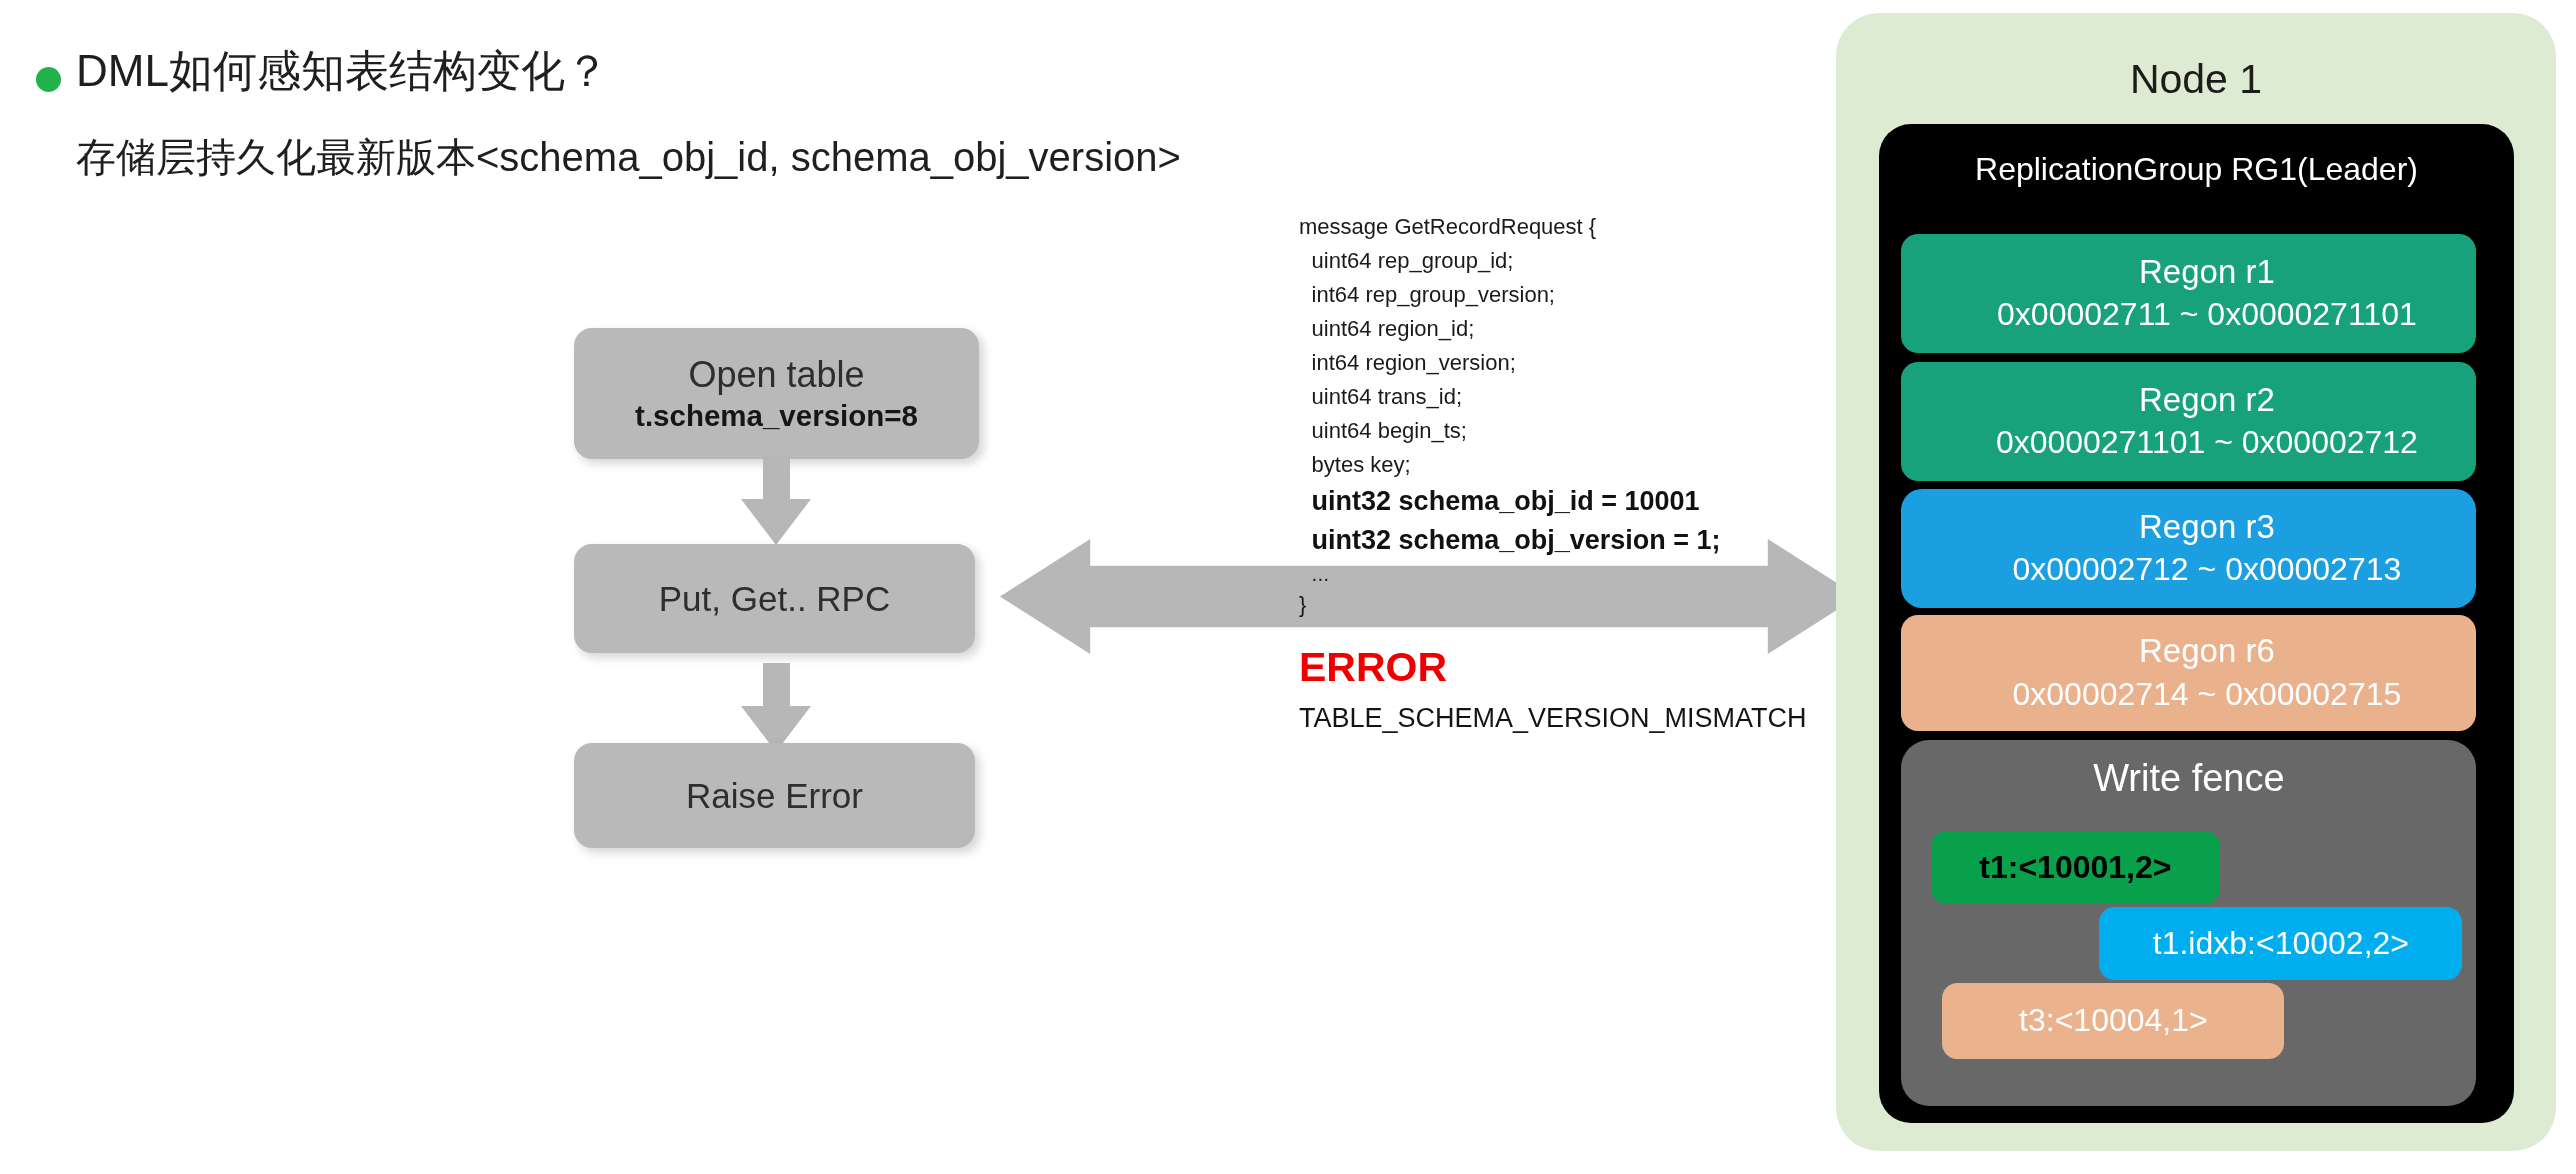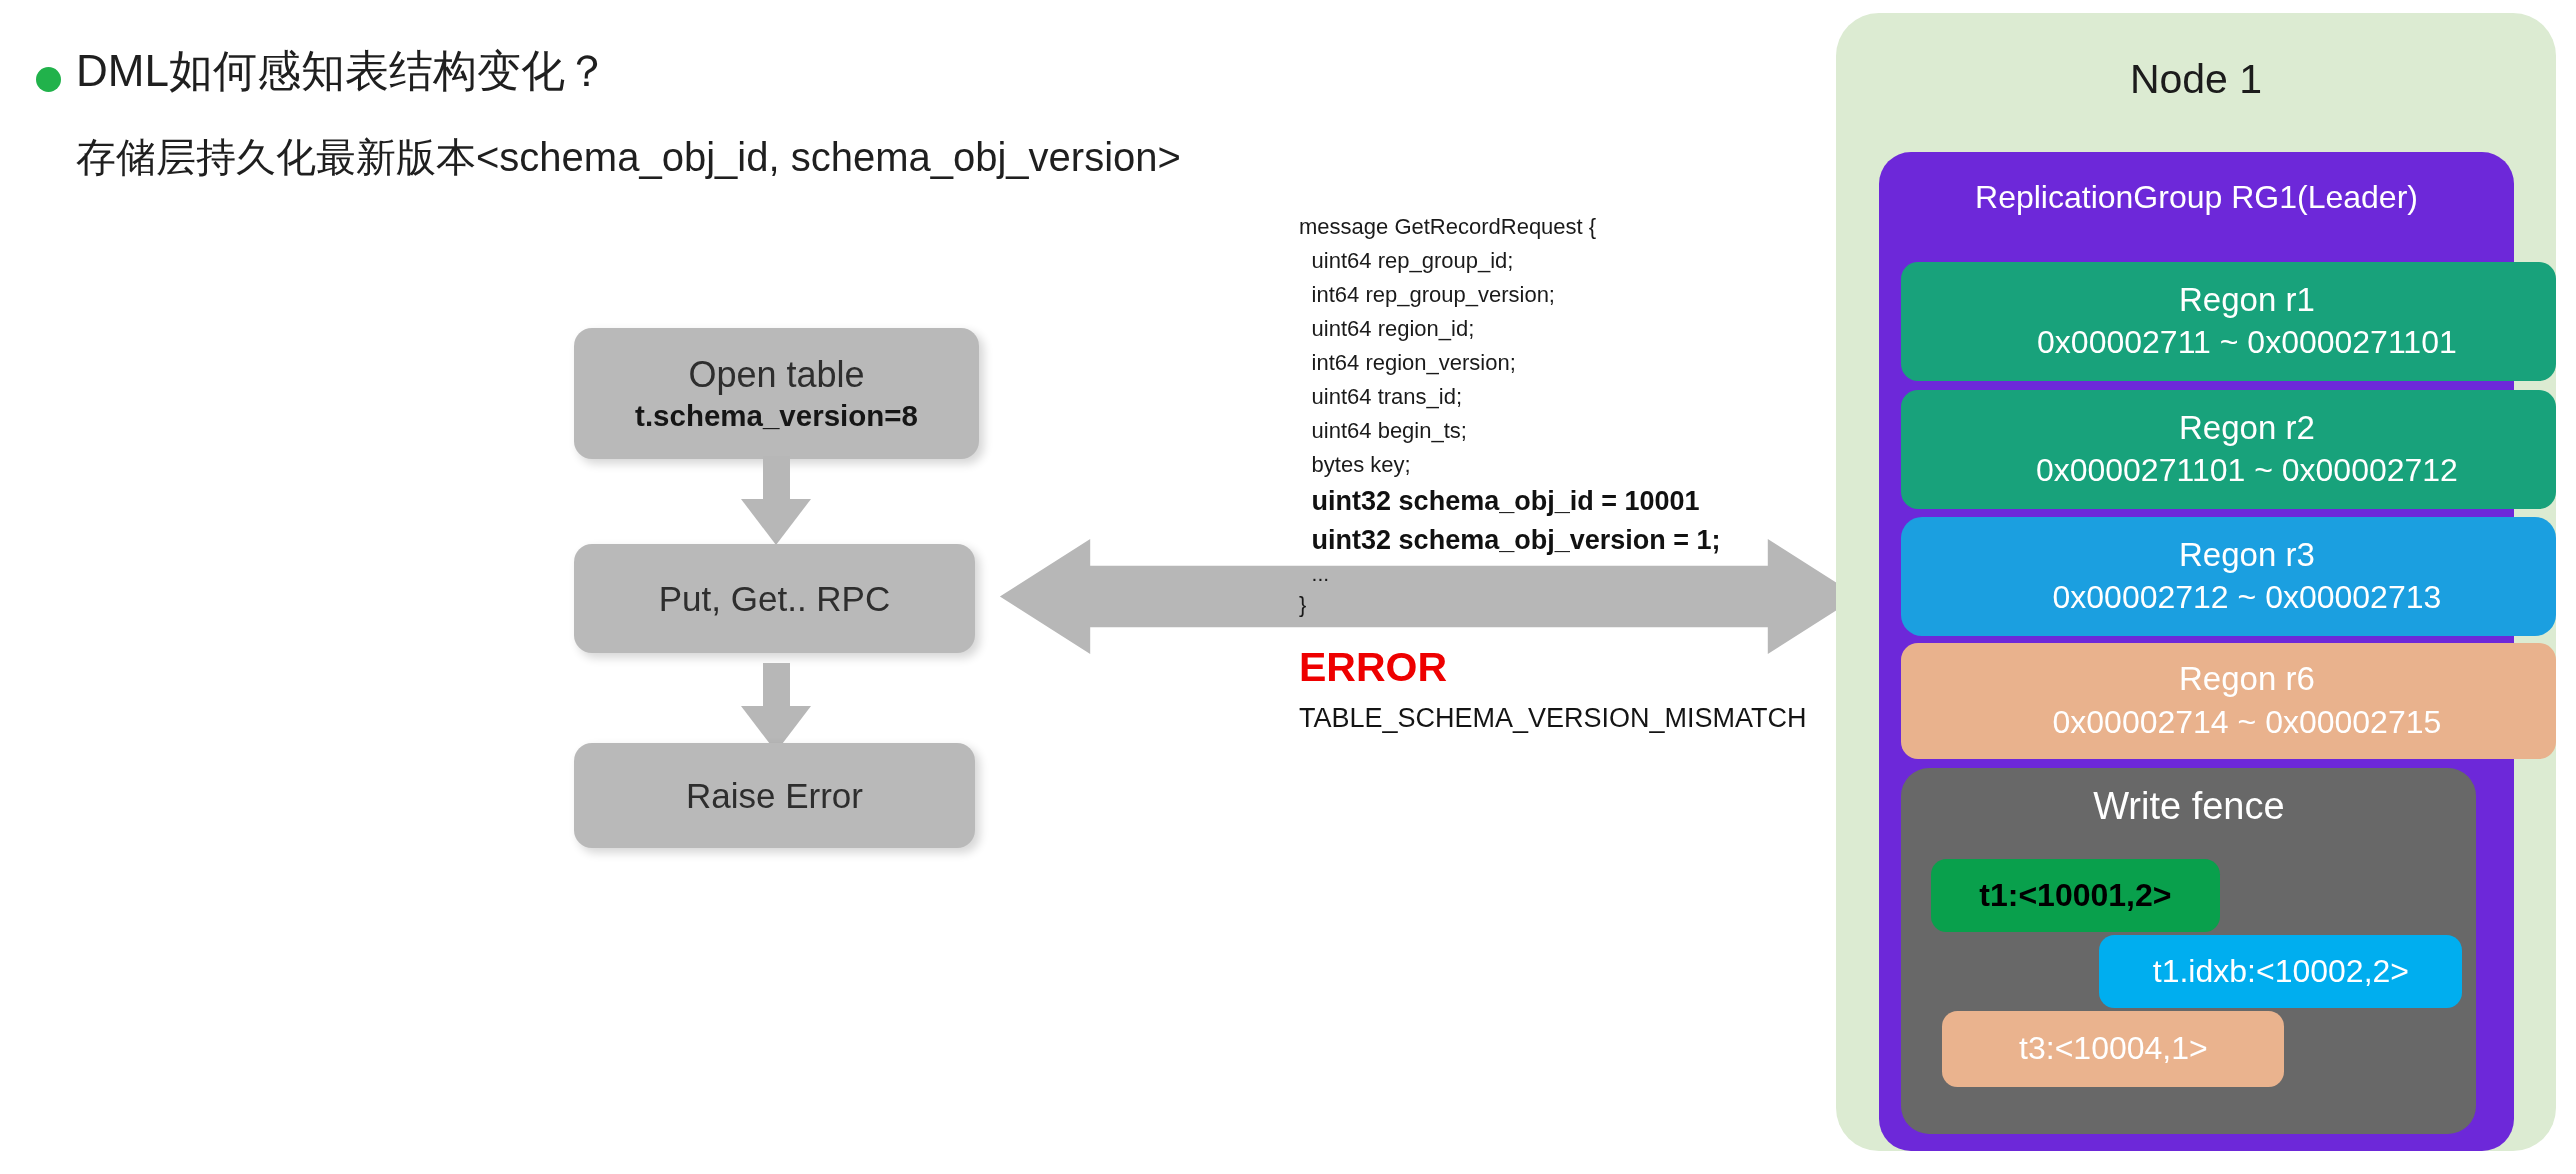--- a/index.html
+++ b/index.html
@@ -35,24 +35,24 @@
   .code-line { font-size:22px; line-height:34px; white-space:pre; }
   .code-line.indent { padding-left:12.6px; }
   .code-line.boldln { font-size:27px; font-weight:bold; line-height:39px; color:#111; }
   .code-line.ellipsis { font-size:21px; line-height:28px; }
   .error-label  { position:absolute; left:1299px; top:644px; font-size:41px; font-weight:bold; color:#ee0000; }
   .error-detail { position:absolute; left:1299px; top:703px; font-size:27px; color:#141414; }
 
   
   .node { position:absolute; left:1836px; top:12.6px; width:720px; height:1138px; background:#dcebd2; border-radius:43px; }
   .node-title { position:absolute; top:43px; width:100%; text-align:center; font-size:41px; color:#1c1c1c; }
-  .rep-group { position:absolute; left:43px; top:111px; width:635px; height:999px; background:#6d28d9; border-radius:32px;margin-top:28px; }
+  .rep-group { position:absolute; left:43px; top:111px; width:635px; height:999px; background:#000000; border-radius:32px; }
   .rg-title { position:absolute; top:27px; width:100%; text-align:center; font-size:32px; color:#ffffff; }
 
-  .region { position:absolute; left:22.4px; width:655px; height:119px; border-radius:17px; display:flex; flex-direction:column;
+  .region { position:absolute; left:22.4px; width:575px; height:119px; border-radius:17px; display:flex; flex-direction:column;
             align-items:center; justify-content:center; gap:5.6px; color:#ffffff;padding-left:36px; }
   .region-name  { font-size:33px; }
   .region-range { font-size:32px; }
   .region-teal { background:#18a27b; }
   .region-blue { background:#1b9fe0; }
   .region-tan  { background:#e9b28d; }
   .r1 { top:110px; }
   .r2 { top:238px; }
   .r3 { top:365px;border-radius:21px; }
   .r6 { top:491px; height:116px; }

